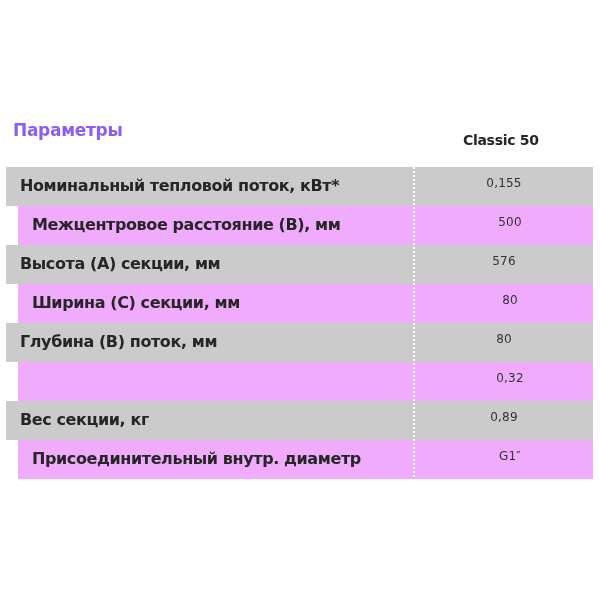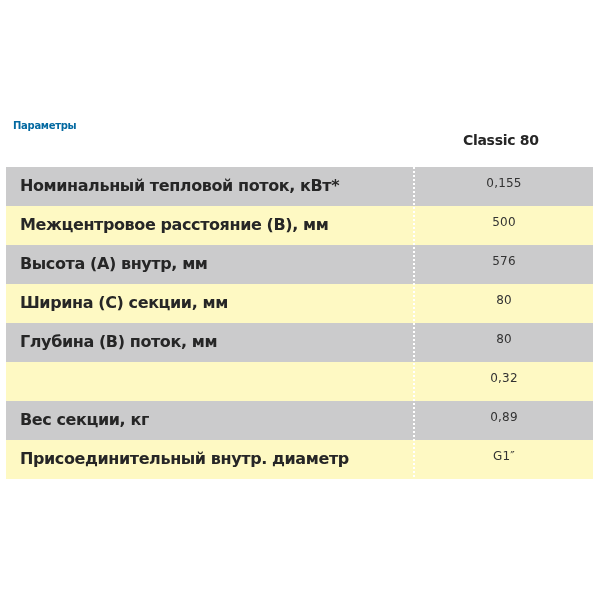--- a/index.html
+++ b/index.html
@@ -1,51 +1,51 @@
 <!DOCTYPE html>
 <html><head>
   <meta charset="utf-8">
   <style>
     html, body { margin: 0; padding: 0; background: #ffffff; }
     body { width: 600px; height: 600px; position: relative; overflow: hidden;
            font-family: "DejaVu Sans", "Liberation Sans", sans-serif; color: #222222; }
-    .hdr-params { position: absolute; left: 13px; top: 120px; font-size: 10px; font-weight: bold;
-                  font-family: "DejaVu Sans", sans-serif; letter-spacing: -0.3px; color: #0369a1; }
+    .hdr-params { position: absolute; left: 13px; top: 120px; font-size: 17px; font-weight: bold;
+                  font-family: "DejaVu Sans", sans-serif; letter-spacing: -0.3px; color: #8b5cf6; }
     .hdr-model { position: absolute; left: 463px; top: 132px; font-size: 14px; font-weight: bold;
                  font-family: "DejaVu Sans", sans-serif; letter-spacing: -0.3px; color: #262626; }
     .table { position: absolute; left: 6px; top: 167px; width: 587px; }
     .row { height: 39px; position: relative; display: flex; align-items: center; }
     .row.dark { background: #cbcbcc; }
-    .row.light { background: #fef9c3; }
+    .row.light { background: #f0abfc; margin-left: 12px; }
     .row .label { position: absolute; left: 14px; top: 9px; font-size: 16px; font-weight: bold;
                   font-family: "DejaVu Sans", sans-serif; letter-spacing: -0.4px; color: #262626;
                   white-space: nowrap; }
     .row .value { position: absolute; left: 409px; right: 0; top: 9px; text-align: center;
                   font-size: 12px; font-family: "DejaVu Sans", sans-serif; color: #333333;
                   letter-spacing: 0.2px; }
     .divider { position: absolute; left: 407px; top: 0; width: 2px; height: 312px;
                background-image: repeating-linear-gradient(to bottom, #ffffff 0, #ffffff 2px, transparent 2px, transparent 4px); }
   </style>
 </head>
 <body>
 
 <div class="hdr-params">Параметры</div>
-<div class="hdr-model">Classic 80</div>
+<div class="hdr-model">Classic 50</div>
 
 <div class="table">
   <div class="row dark">
     <span class="label">Номинальный тепловой поток, кВт*</span>
     <span class="value">0,155</span>
   </div>
   <div class="row light">
     <span class="label">Межцентровое расстояние (B), мм</span>
     <span class="value">500</span>
   </div>
   <div class="row dark">
-    <span class="label">Высота (A) внутр, мм</span>
+    <span class="label">Высота (A) секции, мм</span>
     <span class="value">576</span>
   </div>
   <div class="row light">
     <span class="label">Ширина (C) секции, мм</span>
     <span class="value">80</span>
   </div>
   <div class="row dark">
     <span class="label">Глубина (B) поток, мм</span>
     <span class="value">80</span>
   </div>

